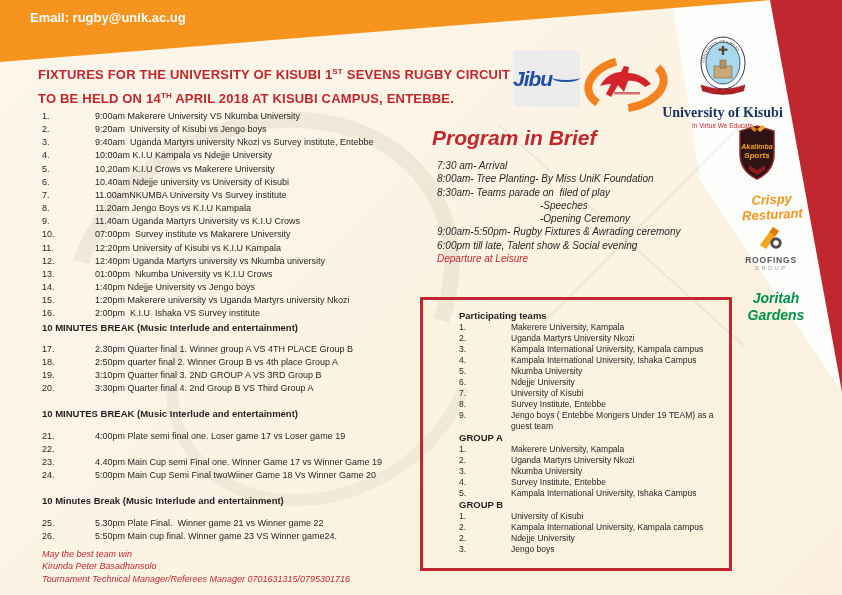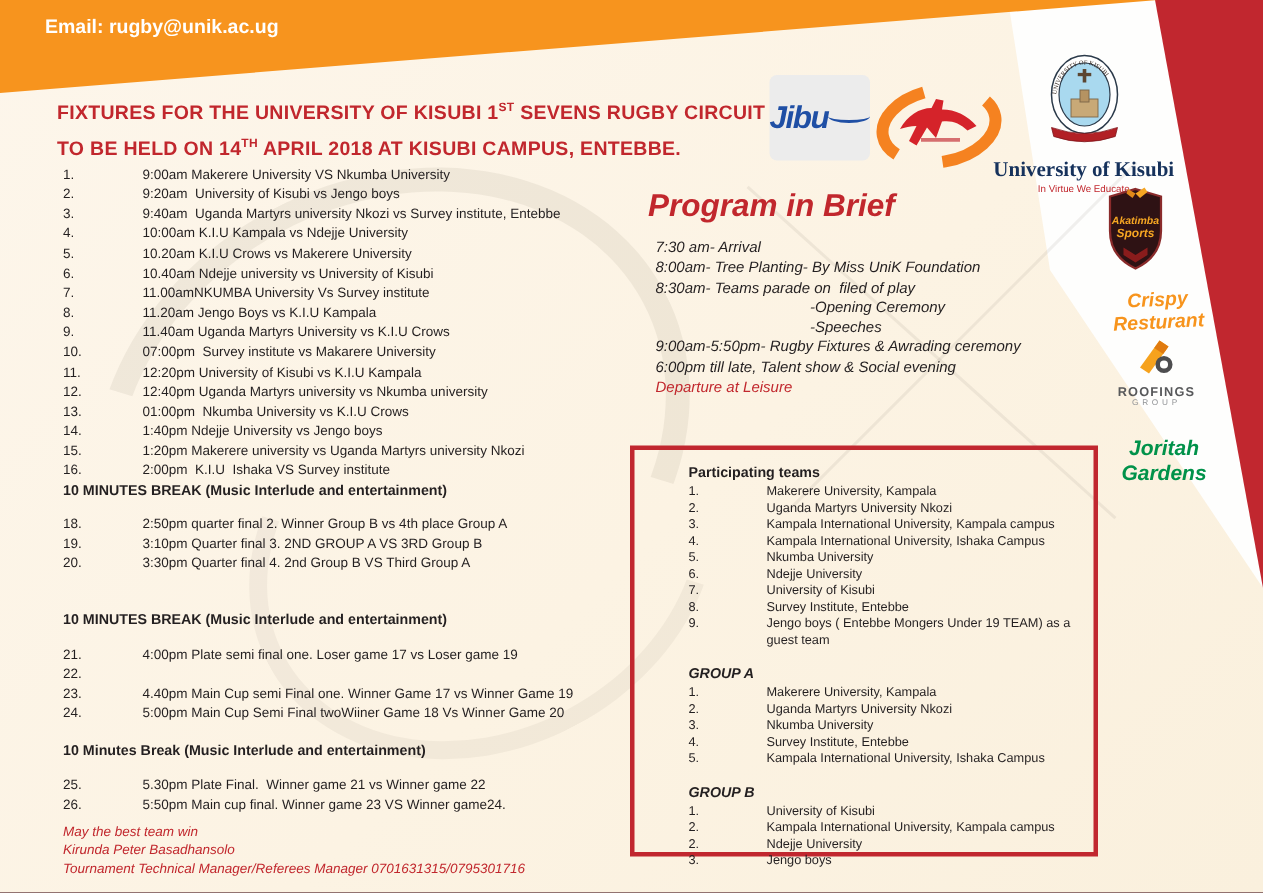--- a/index.html
+++ b/index.html
@@ -60,21 +60,21 @@
               font-style:italic;font-size:21px;}
   .prog-lines{position:absolute;left:437px;top:159px;width:300px;font-style:italic;font-size:10px;}
   .prog-lines .row{line-height:13.3px;white-space:pre-wrap;}
   .prog-lines .indent{padding-left:103px;}
   .prog-lines .red{color:#C1272D;}
 
   
   .teams-box{position:absolute;left:420px;top:297px;width:312px;height:274px;
              border:3px solid #C1272F;padding:10px 0 0 36px;box-sizing:border-box;}
   .tb-title{font-weight:bold;font-size:9.5px;line-height:12px;}
-  .tb-head{font-weight:bold;font-size:9.5px;line-height:12px;margin-top:12px;font-style:italic;}
+  .tb-head{font-weight:bold;font-size:9.5px;line-height:12px;}
   .tb-list{font-size:8.5px;}
   .tb-list .row{display:flex;line-height:11px;}
   .tb-list .num{width:52px;flex:0 0 52px;}
   .tb-list .txt{white-space:pre-wrap;}
 
   
   .akatimba{position:absolute;left:737px;top:123px;width:40px;height:58px;}
   .crispy{position:absolute;left:726px;top:192px;width:92px;text-align:center;color:#F7941D;
           font-weight:bold;font-style:italic;font-size:13px;line-height:15px;transform:rotate(-3deg);}
   .roofings{position:absolute;left:726px;top:224px;width:90px;text-align:center;}
@@ -197,20 +197,24 @@
         <span class="txt">1:20pm Makerere university vs Uganda Martyrs university Nkozi</span>
       </div>
       <div class="row">
         <span class="num">16.</span>
         <span class="txt">2:00pm  K.I.U  Ishaka VS Survey institute</span>
       </div>
     </div>
   <div class="break break-1">10 MINUTES BREAK (Music Interlude and entertainment)</div>
   <div class="fixlist list-q">
       <div class="row">
+        <span class="num">17.</span>
+        <span class="txt">2.30pm Quarter final 1. Winner group A VS 4TH PLACE Group B</span>
+      </div>
+      <div class="row">
         <span class="num">18.</span>
         <span class="txt">2:50pm quarter final 2. Winner Group B vs 4th place Group A</span>
       </div>
       <div class="row">
         <span class="num">19.</span>
         <span class="txt">3:10pm Quarter final 3. 2ND GROUP A VS 3RD Group B</span>
       </div>
       <div class="row">
         <span class="num">20.</span>
         <span class="txt">3:30pm Quarter final 4. 2nd Group B VS Third Group A</span>
@@ -250,22 +254,22 @@
     <div>May the best team win</div>
     <div>Kirunda Peter Basadhansolo</div>
     <div>Tournament Technical Manager/Referees Manager 0701631315/0795301716</div>
   </div>
 
   <div class="prog-title">Program in Brief</div>
   <div class="prog-lines">
       <div class="row">7:30 am- Arrival</div>
       <div class="row">8:00am- Tree Planting- By Miss UniK Foundation</div>
       <div class="row">8:30am- Teams parade on  filed of play</div>
+      <div class="row indent">-Speeches</div>
       <div class="row indent">-Opening Ceremony</div>
-      <div class="row indent">-Speeches</div>
       <div class="row">9:00am-5:50pm- Rugby Fixtures &amp; Awrading ceremony</div>
       <div class="row">6:00pm till late, Talent show &amp; Social evening</div>
       <div class="row red">Departure at Leisure</div>
     </div>
 
   <div class="teams-box">
     <div class="tb-title">Participating teams</div>
     <div class="tb-list">
         <div class="row">
           <span class="num">1.</span>

